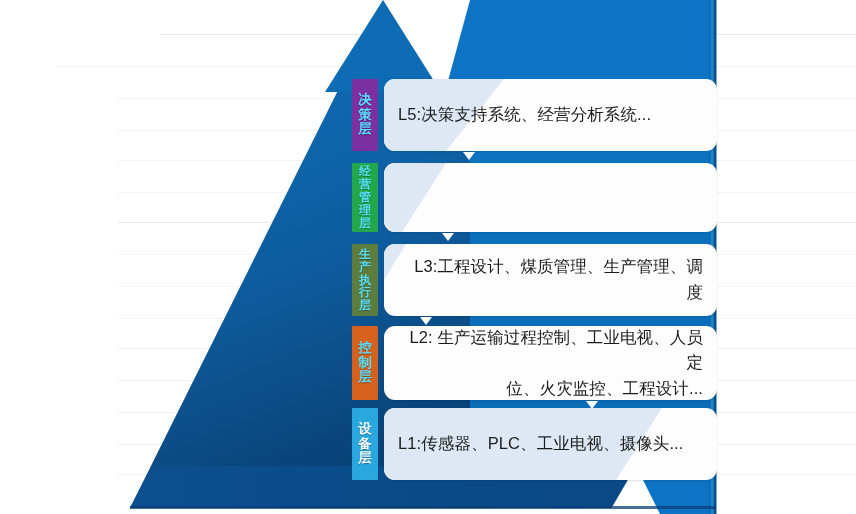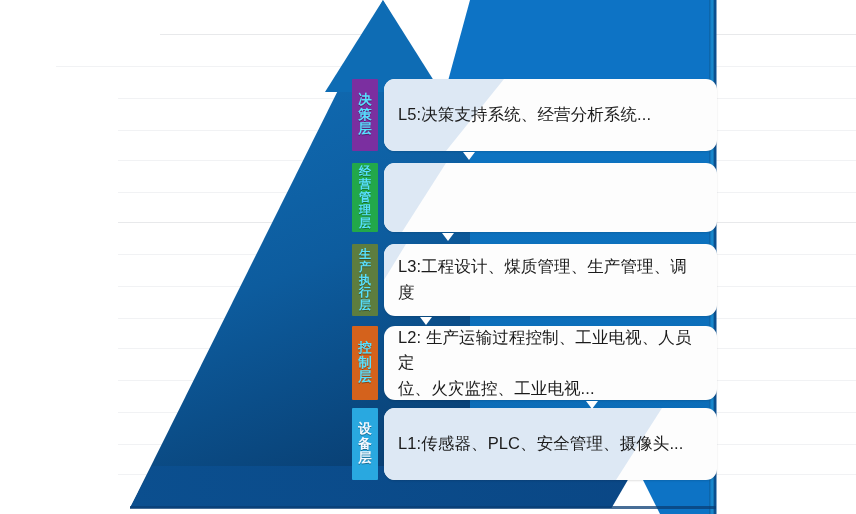--- a/index.html
+++ b/index.html
@@ -83,20 +83,21 @@
     pointer-events:none;
   }
   .card .txt {
     position:relative;
     z-index:2;
     padding:0 14px;
     font-size:16.5px;
     line-height:1.55;
     color:#1b1b1b;
     letter-spacing:.1px;
+    text-align:right;
   }
 
   
   .arrow {
     position:absolute;
     width:0; height:0;
     border-left:6px solid transparent;
     border-right:6px solid transparent;
     border-top:8px solid #ffffff;
     z-index:5;
@@ -229,36 +230,36 @@
         <span>控</span>
         <span>制</span>
         <span>层</span>
       </div>
       <div class="card">
         <svg class="wash" viewBox="0 0 333 74" preserveAspectRatio="none">
           <polygon points="0,0 0,0 0,0" fill="#dde8f4"></polygon>
         </svg>
         <div class="txt">
           <div>L2: 生产运输过程控制、工业电视、人员定</div>
-          <div>位、火灾监控、工业电视...</div>
+          <div>位、火灾监控、工程设计...</div>
         </div>
       </div>
     </div>
     <div class="arrow" style="left:586px; top:401px;"></div>
 
     <div class="row" id="row-l1" style="left:352px; top:408px; width:365px; height:72px;">
       <div class="tab" style="background:#29a8e0; color:#f4f9ff;">
         <span>设</span>
         <span>备</span>
         <span>层</span>
       </div>
       <div class="card">
         <svg class="wash" viewBox="0 0 333 72" preserveAspectRatio="none">
           <polygon points="0,0 278,0 232,72 0,72" fill="#dde8f4"></polygon>
         </svg>
         <div class="txt">
-          <div>L1:传感器、PLC、安全管理、摄像头...</div>
+          <div>L1:传感器、PLC、工业电视、摄像头...</div>
         </div>
       </div>
     </div>
 
   </div>
 </div>
 
 </body></html>

